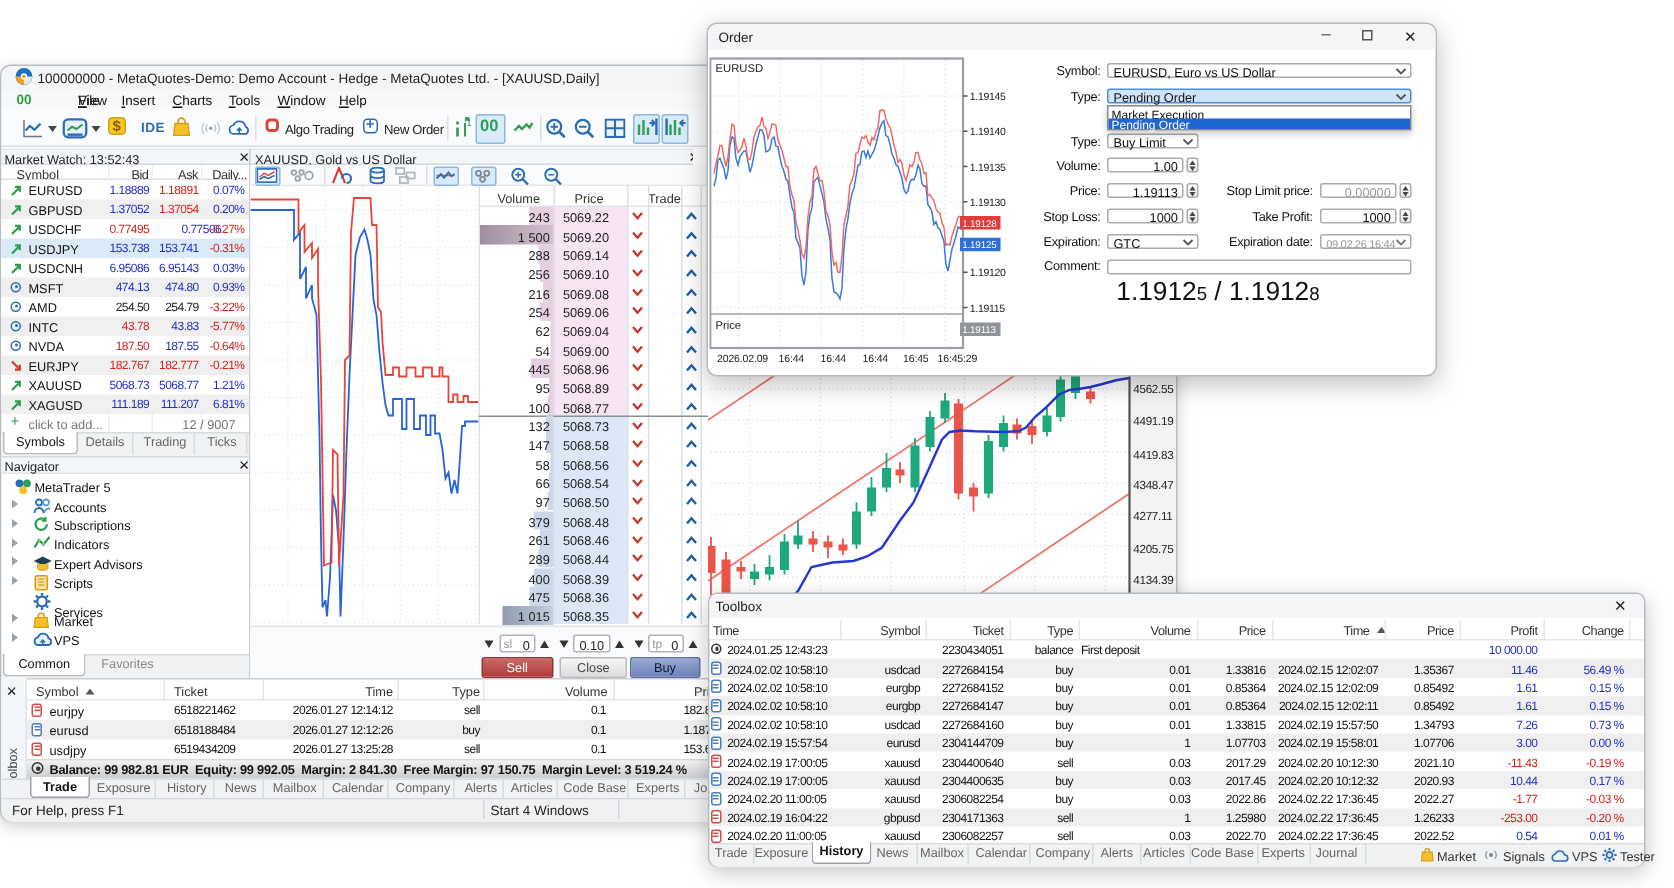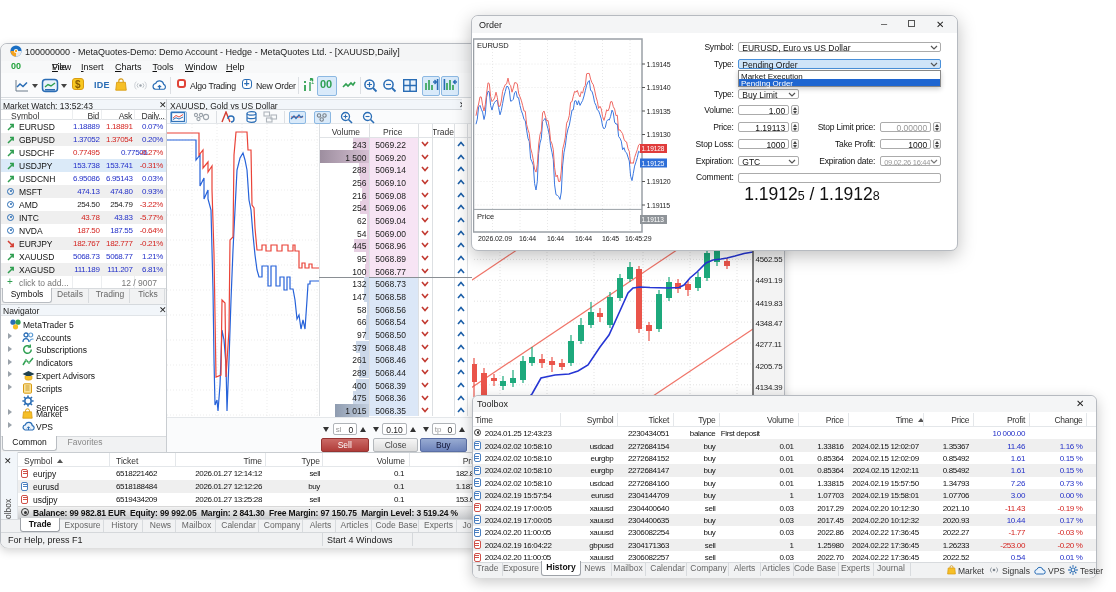--- a/index.html
+++ b/index.html
@@ -792,21 +792,21 @@
 <div class="abs" style="left:475.2px;top:445.4px;width:3.6px;height:1px;background:#4a7fc0;z-index:22;"></div>
 <div class="abs n8" style="left:484.8px;top:441.59999999999997px;color:#111;z-index:22;">2024.02.02 10:58:10</div>
 <div class="abs n8 rt" style="left:568.4px;top:441.59999999999997px;width:45px;color:#111;z-index:22;">usdcad</div>
 <div class="abs n8 rt" style="left:617.0px;top:441.59999999999997px;width:52px;color:#111;z-index:22;">2272684154</div>
 <div class="abs n8 rt" style="left:680.4px;top:441.59999999999997px;width:35px;color:#111;z-index:22;">buy</div>
 <div class="abs n8 rt" style="left:753.6px;top:441.59999999999997px;width:40px;color:#111;z-index:22;">0.01</div>
 <div class="abs n8 rt" style="left:803.7px;top:441.59999999999997px;width:40px;color:#111;z-index:22;">1.33816</div>
 <div class="abs n8 rt" style="left:850.8px;top:441.59999999999997px;width:68px;color:#111;z-index:22;">2024.02.15 12:02:07</div>
 <div class="abs n8 rt" style="left:929.2px;top:441.59999999999997px;width:40px;color:#111;z-index:22;">1.35367</div>
 <div class="abs n8 rt blue" style="left:975.0px;top:441.59999999999997px;width:50px;z-index:22;">11.46</div>
-<div class="abs n8 rt blue" style="left:1037.5px;top:441.59999999999997px;width:45px;z-index:22;">1.16 %</div>
+<div class="abs n8 rt blue" style="left:1037.5px;top:441.59999999999997px;width:45px;z-index:22;">56.49 %</div>
 <div class="abs" style="left:473.5px;top:453.29999999999995px;width:7px;height:9px;border:1.2px solid #4a7fc0;border-radius:2px;background:#fff;z-index:22;"></div>
 <div class="abs" style="left:475.2px;top:455.79999999999995px;width:3.6px;height:1px;background:#4a7fc0;z-index:22;"></div>
 <div class="abs" style="left:475.2px;top:457.79999999999995px;width:3.6px;height:1px;background:#4a7fc0;z-index:22;"></div>
 <div class="abs n8" style="left:484.8px;top:453.99999999999994px;color:#111;z-index:22;">2024.02.02 10:58:10</div>
 <div class="abs n8 rt" style="left:568.4px;top:453.99999999999994px;width:45px;color:#111;z-index:22;">eurgbp</div>
 <div class="abs n8 rt" style="left:617.0px;top:453.99999999999994px;width:52px;color:#111;z-index:22;">2272684152</div>
 <div class="abs n8 rt" style="left:680.4px;top:453.99999999999994px;width:35px;color:#111;z-index:22;">buy</div>
 <div class="abs n8 rt" style="left:753.6px;top:453.99999999999994px;width:40px;color:#111;z-index:22;">0.01</div>
 <div class="abs n8 rt" style="left:803.7px;top:453.99999999999994px;width:40px;color:#111;z-index:22;">0.85364</div>
 <div class="abs n8 rt" style="left:850.8px;top:453.99999999999994px;width:68px;color:#111;z-index:22;">2024.02.15 12:02:09</div>

